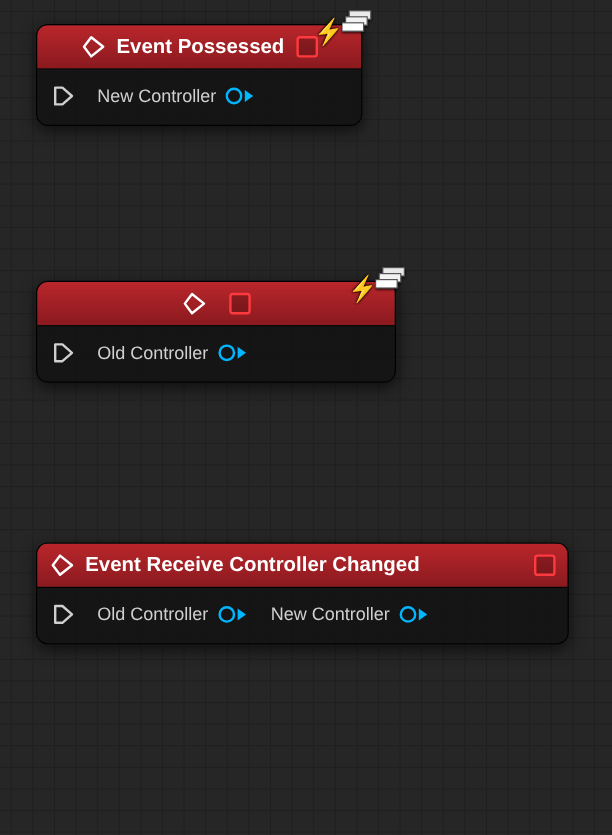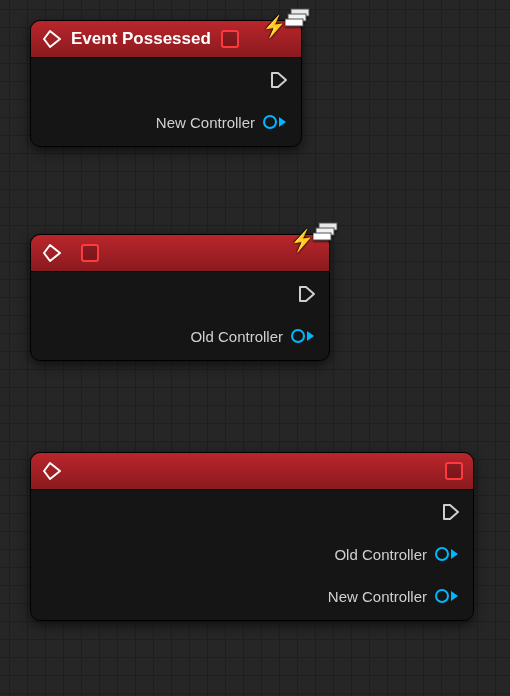--- a/index.html
+++ b/index.html
@@ -30,20 +30,21 @@
 
   .node-header {
     display: flex;
     align-items: center;
     height: 36px;
     padding: 0 10px 0 10px;
     border-radius: 9px 9px 0 0;
     background: linear-gradient(to bottom, #b9262b 0%, #8a1a1f 100%);
     border-bottom: 1px solid #000;
     position: relative;
+    justify-content: center;
   }
 
   .arrow-icon {
     width: 22px;
     height: 22px;
     flex: 0 0 22px;
     display: flex;
     align-items: center;
     justify-content: center;
     margin-right: 8px;
@@ -80,21 +81,20 @@
     color: #e8e8e8;
     text-shadow: 0 0 2px #000, 0 0 2px #000;
     margin-right: -2px;
     transform: translateY(2px) rotate(-8deg);
   }
   .stack-icon { filter: drop-shadow(0 1px 1px rgba(0,0,0,0.8)); }
 
   .node-body {
     padding: 10px 12px 12px 12px;
     display: flex;
-    flex-direction: column;
     gap: 18px;
   }
 
   .pin-row {
     display: flex;
     align-items: center;
     justify-content: flex-end;
     height: 24px;
     gap: 8px;
   }
@@ -215,20 +215,21 @@
   </div>
 </div>
 
 <div class="node" id="node3">
   <div class="node-header">
     <span class="arrow-icon">
       <svg width="22" height="22" viewBox="0 0 22 22">
         <path d="M3 11 L9 3 L19 11 L9 19 Z" fill="none" stroke="#fff" stroke-width="2" stroke-linejoin="round"></path>
       </svg>
     </span>
+    <span class="node-title">Event Receive Controller Changed</span>
     <span class="func-badge right"></span>
   </div>
   <div class="node-body">
     <div class="pin-row">
       <span class="exec-pin">
         <svg width="18" height="18" viewBox="0 0 18 18">
           <path d="M2 2 H8 L16 9 L8 16 H2 Z" fill="none" stroke="#cfcfcf" stroke-width="2" stroke-linejoin="round"></path>
         </svg>
       </span>
     </div>

